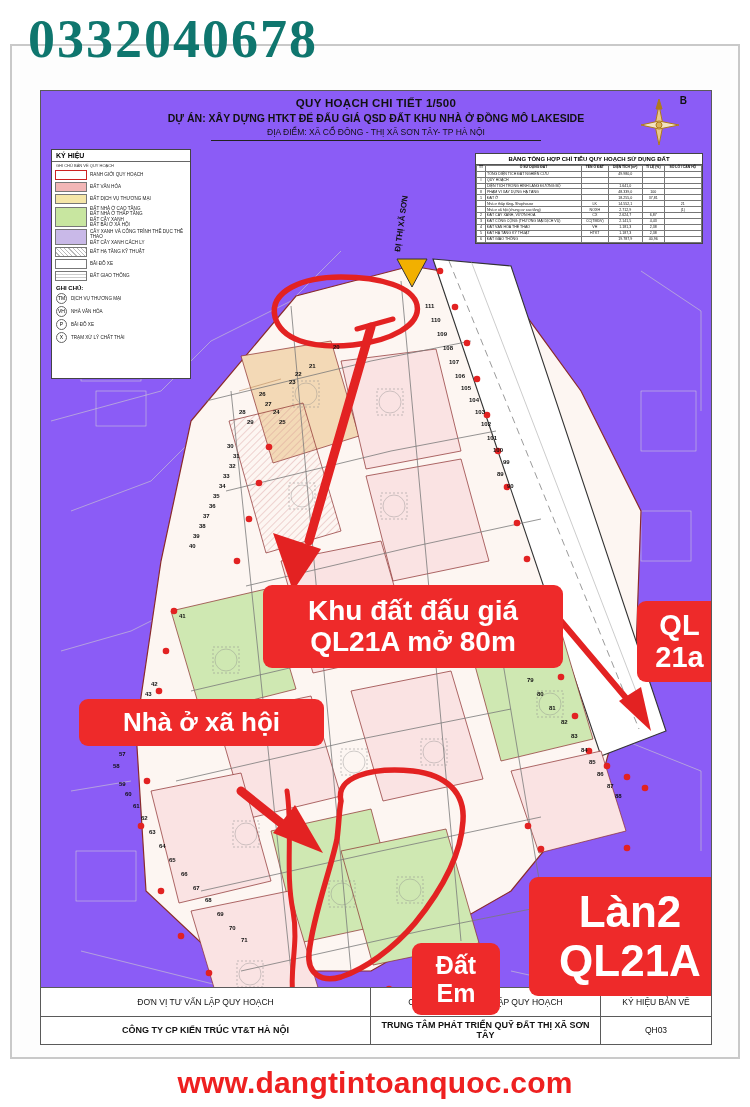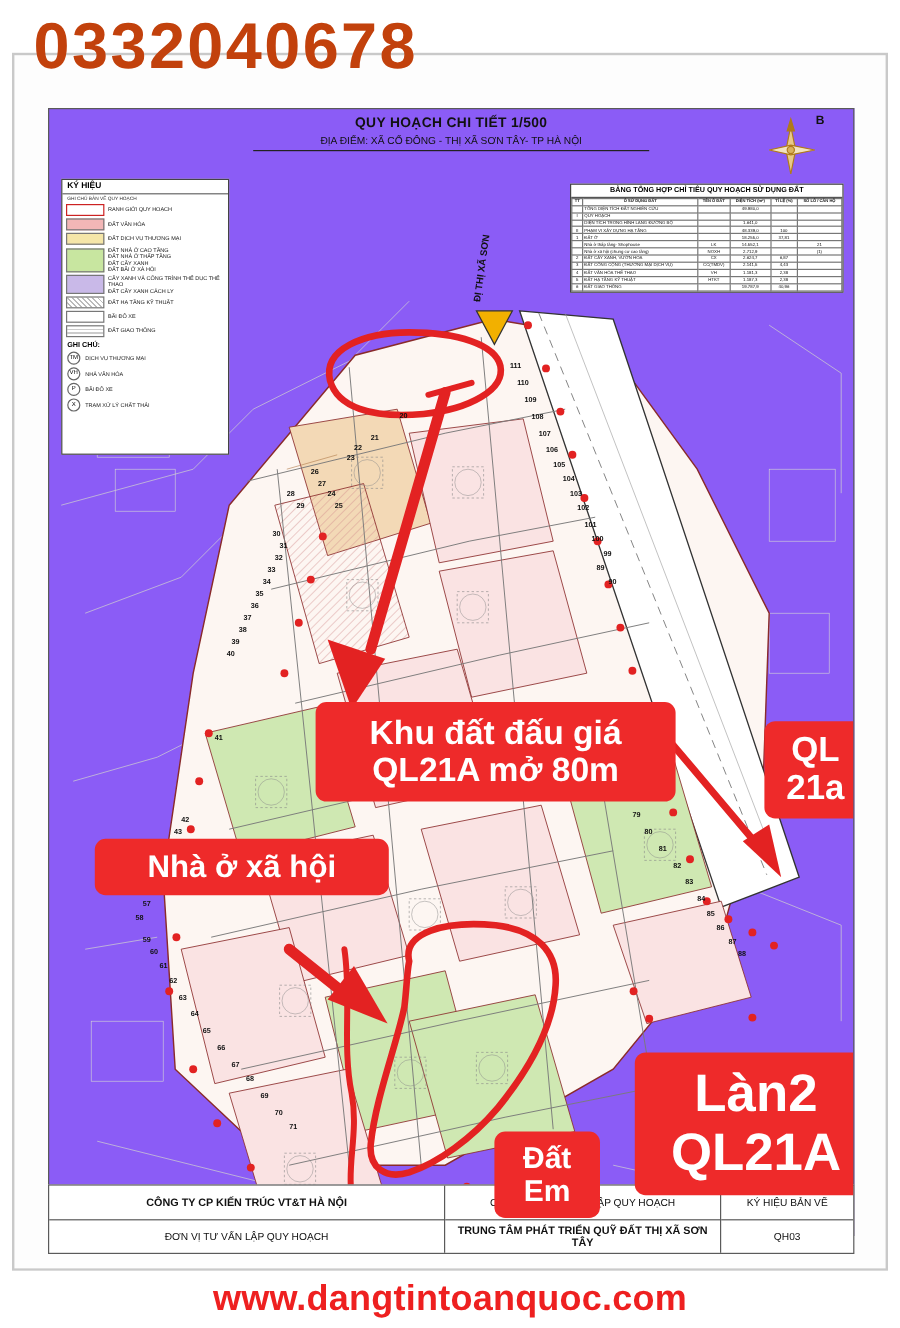--- a/index.html
+++ b/index.html
@@ -10,22 +10,22 @@
     position:relative;
     overflow:hidden;
   }
   
   .phone-watermark{
     position:absolute;
     top:8px;left:28px;
     font-size:54px;
     font-weight:700;
     letter-spacing:2px;
-    color:#c2410c;
-    font-family:Liberation Sans, sans-serif;
+    color:#0f766e;
+    font-family:Liberation Serif, serif;
     z-index:50;
     user-select:none;
   }
   
   .sheet{
     position:absolute;
     left:10px;top:44px;
     width:730px;height:1015px;
     background:#fdfdfd;
     border:2px solid #c9c9c9;
@@ -298,20 +298,21 @@
           <path d="M520 530 L596 620" stroke="#e32222" stroke-width="6" fill="none" stroke-linecap="round"></path>
           <path d="M610 640 L578 610 L600 596 Z" fill="#e32222"></path>
         </g>
 
         <path d="M356 168 L386 168 L371 196 Z" fill="#f2b000" stroke="#333" stroke-width="1"></path>
       </svg>
     </div>
 
     <div class="title-block">
       <div class="title-main">QUY HOẠCH CHI TIẾT 1/500</div>
+      <div class="title-sub">DỰ ÁN: XÂY DỰNG HTKT ĐỂ ĐẤU GIÁ QSD ĐẤT KHU NHÀ Ở ĐỒNG MÔ LAKESIDE</div>
       <div class="title-loc">ĐỊA ĐIỂM: XÃ CỔ ĐÔNG - THỊ XÃ SƠN TÂY- TP HÀ NỘI</div>
       <div class="title-rule"></div>
     </div>
 
     <div class="compass">
       <div class="lbl">B</div>
       <svg width="56" height="58">
         <g stroke="#b07a1a" stroke-width="1" fill="none">
           <path d="M26 10 L30 30 L26 50 L22 30 Z" fill="#e8c98a"></path>
           <path d="M8 30 L26 26 L46 30 L26 34 Z" fill="#f2e3c0"></path>
@@ -585,22 +586,22 @@
     </div>
     <div class="callout" id="co-dat">
       <div>Đất</div>
       <div>Em</div>
     </div>
 
   </div>
 
   <div class="bottom-block">
     <div class="bb-col" style="flex:0 0 330px;">
+      <div class="bb-cell">ĐƠN VỊ TƯ VẤN LẬP QUY HOẠCH</div>
       <div class="bb-cell bb-strong">CÔNG TY CP KIẾN TRÚC VT&amp;T HÀ NỘI</div>
-      <div class="bb-cell">ĐƠN VỊ TƯ VẤN LẬP QUY HOẠCH</div>
     </div>
     <div class="bb-col" style="flex:1;">
       <div class="bb-cell">CƠ QUAN TỔ CHỨC LẬP QUY HOẠCH</div>
       <div class="bb-cell bb-strong">TRUNG TÂM PHÁT TRIỂN QUỸ ĐẤT THỊ XÃ SƠN TÂY</div>
     </div>
     <div class="bb-col" style="flex:0 0 110px;">
       <div class="bb-cell">KÝ HIỆU BẢN VẼ</div>
       <div class="bb-cell">QH03</div>
     </div>
   </div>

